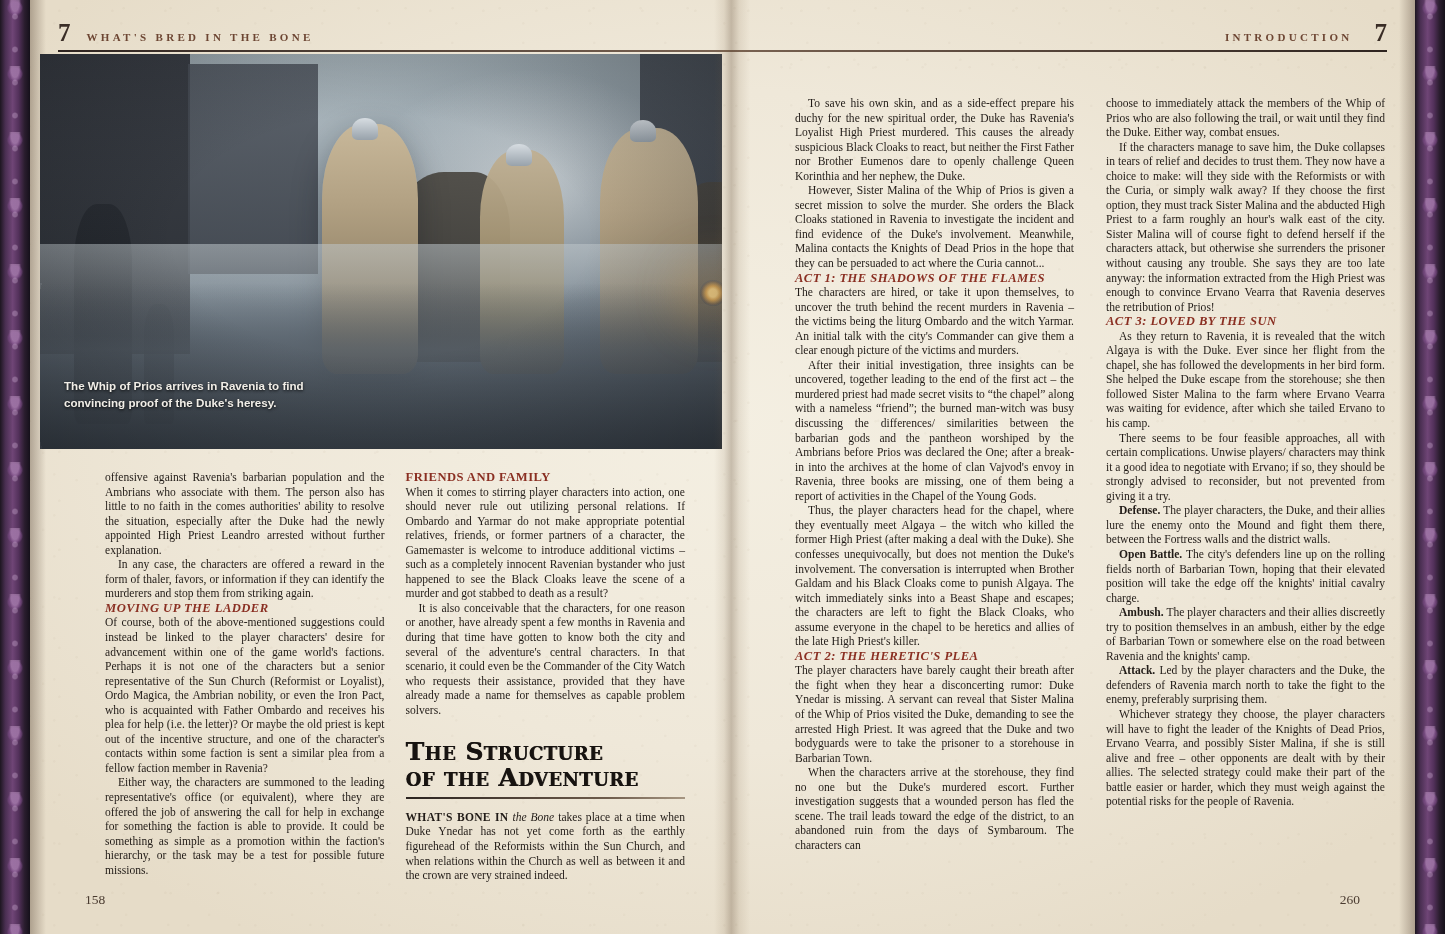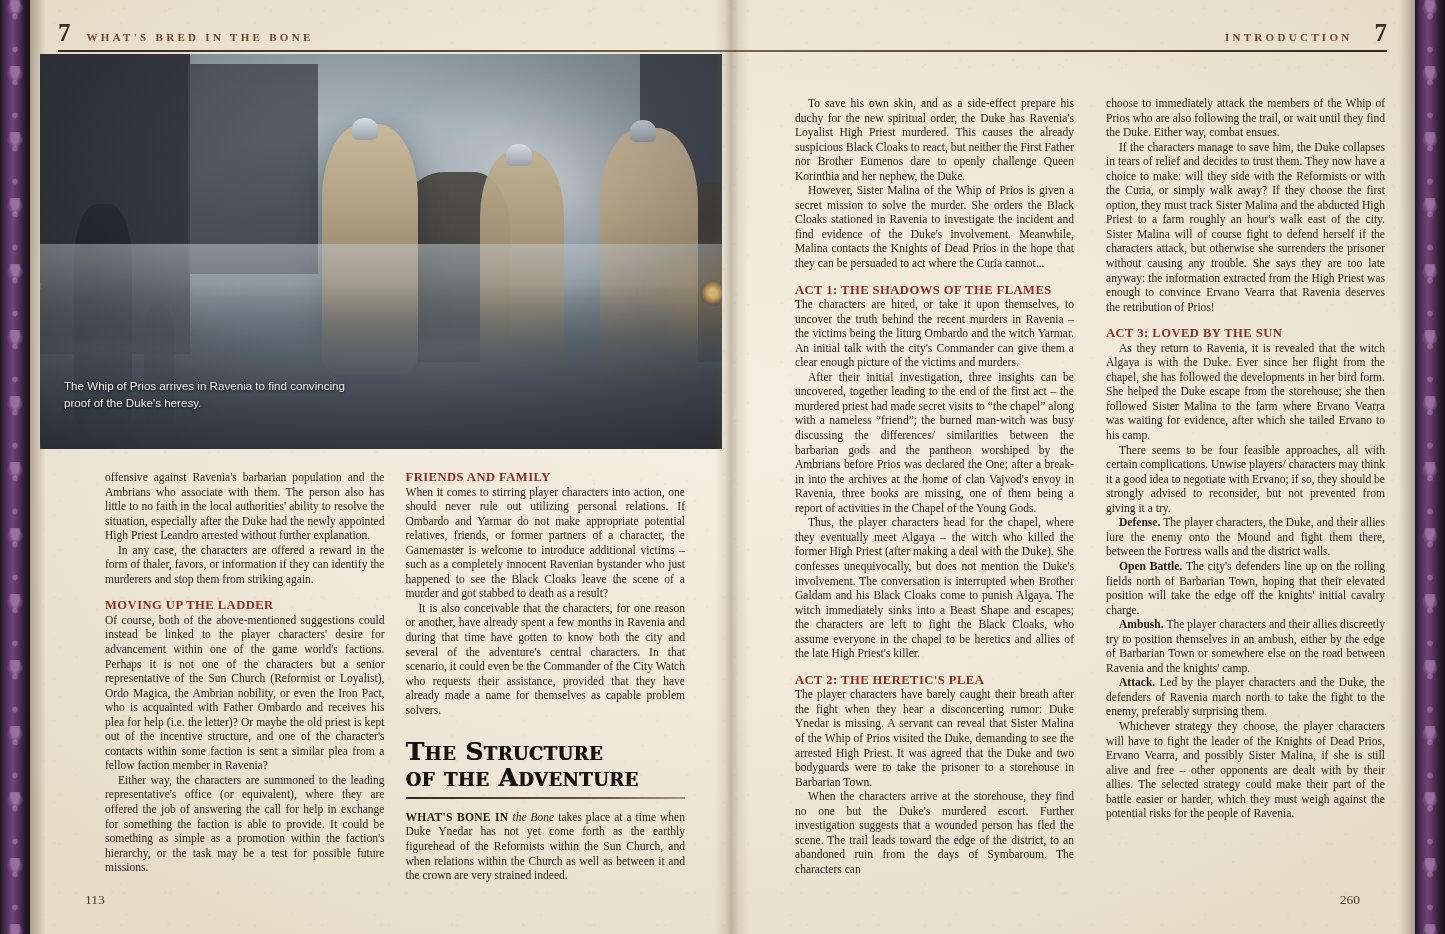--- a/index.html
+++ b/index.html
@@ -237,20 +237,21 @@
   .caption {
     position: absolute;
     left: 24px;
     bottom: 38px;
     width: 300px;
     color: #f1eee7;
     font-family: "Liberation Sans", sans-serif;
     font-size: 11.6px;
     line-height: 16.5px;
     text-shadow: 0 1px 3px rgba(0,0,0,.85);
+    font-weight: bold;
   }
 
   
   .cols {
     position: absolute;
     display: flex;
   }
   .page.left .cols  { left: 75px;  top: 470px; width: 580px; height: 420px; gap: 21px; }
   .page.right .cols { left: 73px;  top: 96px;  width: 590px; height: 796px; gap: 32px; }
 
@@ -269,21 +270,21 @@
 
   h3.sub {
     margin: 0 0 0 0;
     font-size: 12.6px;
     letter-spacing: .45px;
     color: #8a2f22;
     font-weight: bold;
     font-family: "Liberation Serif", serif;
     text-transform: uppercase;
   }
-  h3.sub.sp { margin-top: 12px; }
+  h3.sub.sp { margin-top: 0; font-style: italic; }
   .runin { font-weight: bold; }
 
   
   .fancy {
     margin: 22px 0 0 0;
     font-family: "DejaVu Serif", serif;
     font-size: 25px;
     line-height: 26px;
     font-weight: bold;
     color: #171310;
@@ -351,21 +352,21 @@
       <div class="fig f2"></div>
       <div class="fog"></div>
       <div class="ground"></div>
       <div class="lantern"></div>
       <div class="vign"></div>
       <div class="caption">The Whip of Prios arrives in Ravenia to find convincing proof of the Duke's heresy.</div>
     </div>
 
     <div class="cols">
       <div class="col">
-        <p class="noind">offensive against Ravenia's barbarian population and the Ambrians who associate with them. The person also has little to no faith in the local authorities' ability to resolve the situation, especially after the Duke had the newly appointed High Priest Leandro arrested without further explanation.</p>
+        <p class="noind">offensive against Ravenia's barbarian population and the Ambrians who associate with them. The person also has little to no faith in the comes authorities' ability to resolve the situation, especially after the Duke had the newly appointed High Priest Leandro arrested without further explanation.</p>
         <p>In any case, the characters are offered a reward in the form of thaler, favors, or information if they can identify the murderers and stop them from striking again.</p>
         <h3 class="sub sp">MOVING UP THE LADDER</h3>
         <p class="noind">Of course, both of the above-mentioned suggestions could instead be linked to the player characters' desire for advancement within one of the game world's factions. Perhaps it is not one of the characters but a senior representative of the Sun Church (Reformist or Loyalist), Ordo Magica, the Ambrian nobility, or even the Iron Pact, who is acquainted with Father Ombardo and receives his plea for help (i.e. the letter)? Or maybe the old priest is kept out of the incentive structure, and one of the character's contacts within some faction is sent a similar plea from a fellow faction member in Ravenia?</p>
         <p>Either way, the characters are summoned to the leading representative's office (or equivalent), where they are offered the job of answering the call for help in exchange for something the faction is able to provide. It could be something as simple as a promotion within the faction's hierarchy, or the task may be a test for possible future missions.</p>
       </div>
 
       <div class="col">
         <h3 class="sub">FRIENDS AND FAMILY</h3>
         <p class="noind">When it comes to stirring player characters into action, one should never rule out utilizing personal relations. If Ombardo and Yarmar do not make appropriate potential relatives, friends, or former partners of a character, the Gamemaster is welcome to introduce additional victims – such as a completely innocent Ravenian bystander who just happened to see the Black Cloaks leave the scene of a murder and got stabbed to death as a result?</p>
         <p>It is also conceivable that the characters, for one reason or another, have already spent a few months in Ravenia and during that time have gotten to know both the city and several of the adventure's central characters. In that scenario, it could even be the Commander of the City Watch who requests their assistance, provided that they have already made a name for themselves as capable problem solvers.</p>
@@ -373,21 +374,21 @@
         <div class="fancy">
           <div>The Structure</div>
           <div>of the Adventure</div>
         </div>
         <div class="fancy-rule"></div>
 
         <p class="noind"><span class="smallcapslead">WHAT'S BONE IN</span><span class="ital"> the Bone</span><span> takes place at a time when Duke Ynedar has not yet come forth as the earthly figurehead of the Reformists within the Sun Church, and when relations within the Church as well as between it and the crown are very strained indeed.</span></p>
       </div>
     </div>
 
-    <div class="folio l">113</div>
+    <div class="folio l">158</div>
   </div>
 
   <div class="page right">
 
     <div class="runhead r">
       <span class="rh-title">INTRODUCTION</span>
       <span class="rh-num">7</span>
     </div>
     <div class="rule"></div>
 

